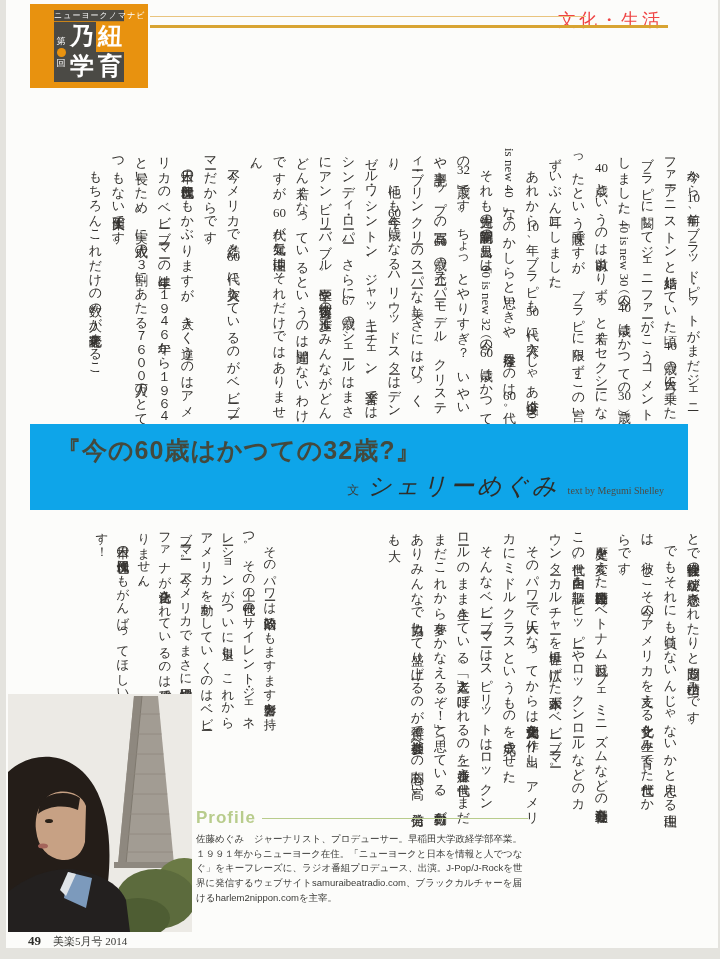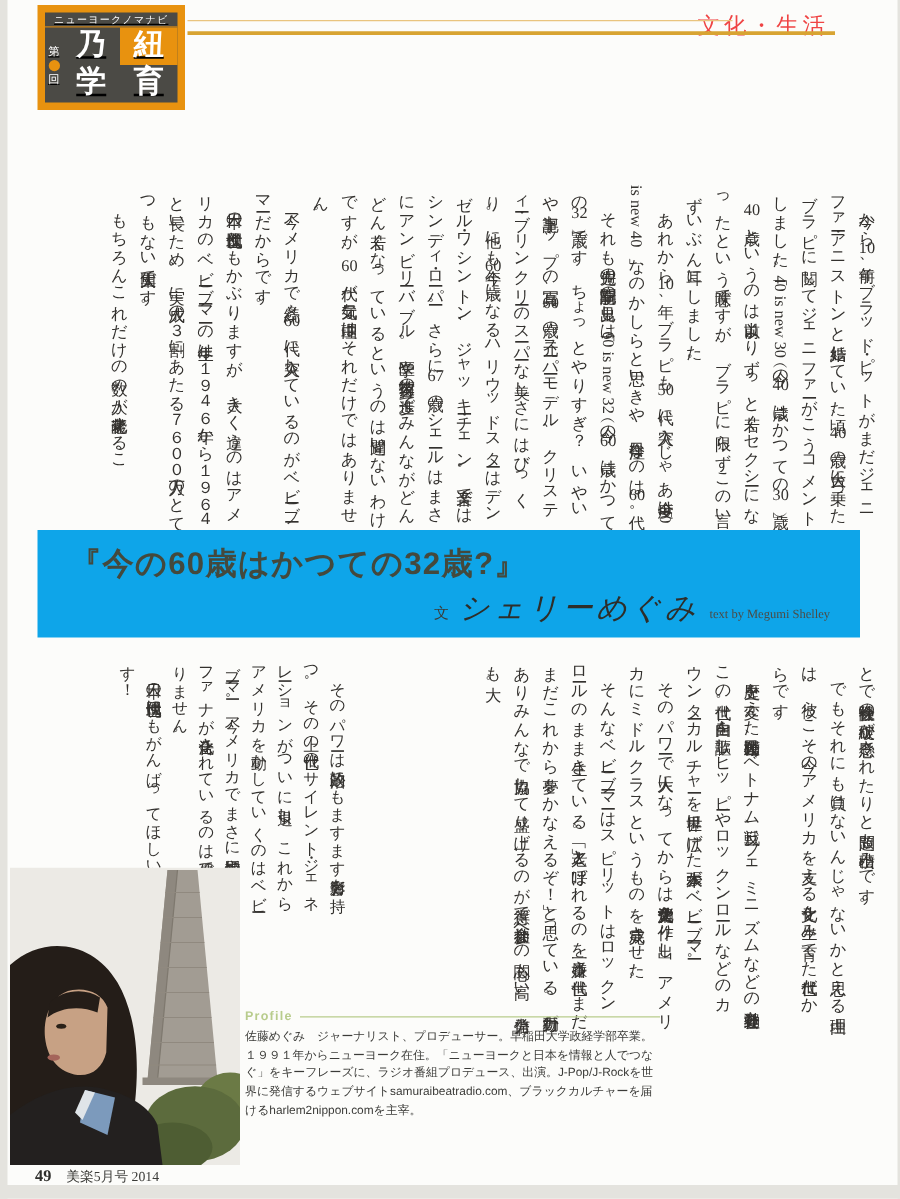--- a/index.html
+++ b/index.html
@@ -9,21 +9,21 @@
     font-family:"Liberation Serif","DejaVu Serif",serif;
   }
   .edge{position:absolute;background:#e4e3de;}
   .edge-left{left:0;top:0;width:6px;height:100%;}
   .edge-bottom{left:0;bottom:0;width:100%;height:11px;}
   .edge-right{right:0;top:0;width:2px;height:100%;}
 
   
   .logo{
     position:absolute;left:30px;top:4px;width:118px;height:84px;
-    background:#e8920f;padding:6px 6px;box-sizing:border-box;text-decoration:underline;
+    background:#e8920f;padding:6px 24px;box-sizing:border-box;
   }
   .logo-inner{height:100%;background:#4b4a45;display:flex;flex-direction:column;}
   .logo-tagline{
     color:#fff;font-size:8px;line-height:11px;text-align:center;letter-spacing:1px;
     font-family:"Liberation Sans","DejaVu Sans",sans-serif;
     border-bottom:1px solid rgba(232,146,15,.8);white-space:nowrap;
   }
   .logo-main{flex:1;display:flex;}
   .logo-episode{
     width:14px;display:flex;flex-direction:column;align-items:center;justify-content:center;
@@ -67,21 +67,21 @@
   }
   .byline{position:absolute;right:24px;bottom:8px;display:flex;align-items:baseline;gap:8px;}
   .byline-prefix{font-size:12px;color:#3c3c38;}
   .author-name{font-size:24px;letter-spacing:3px;color:#2e2e2a;font-style:italic;}
   .author-en{font-size:10px;color:#4c4c46;}
 
   
   .profile{position:absolute;left:196px;top:808px;width:332px;}
   .profile-head{display:flex;align-items:center;gap:6px;}
   .profile-label{
-    color:#b8cc8c;font-size:10px;font-weight:bold;letter-spacing:1px;
+    color:#b8cc8c;font-size:17px;font-weight:bold;letter-spacing:1px;
     font-family:"Liberation Sans","DejaVu Sans",sans-serif;
   }
   .profile-line{flex:1;height:1px;background:#b8cc8c;}
   .profile-text{
     margin-top:4px;font-size:9.5px;line-height:1.55;color:#3b3b38;
     font-family:"Liberation Sans","DejaVu Sans",sans-serif;
   }
 
   
   .photo{position:absolute;left:8px;top:694px;width:184px;height:238px;}

